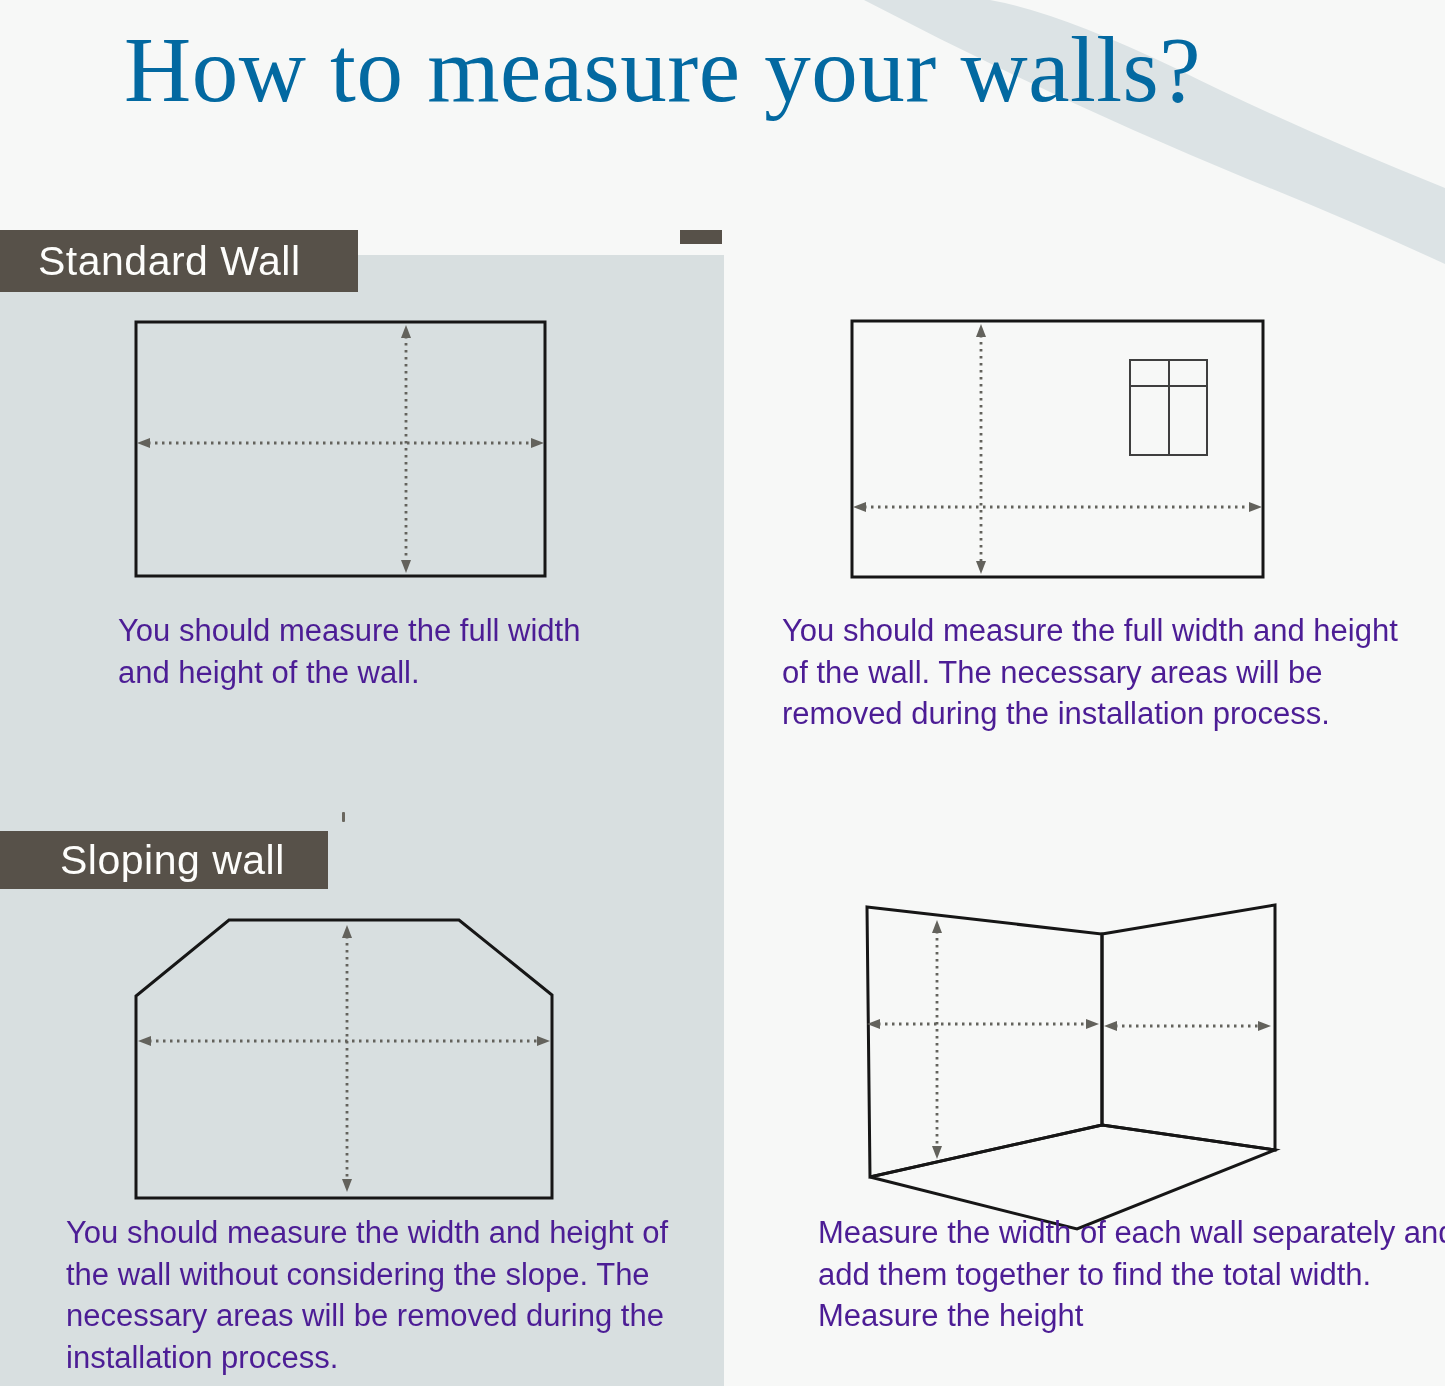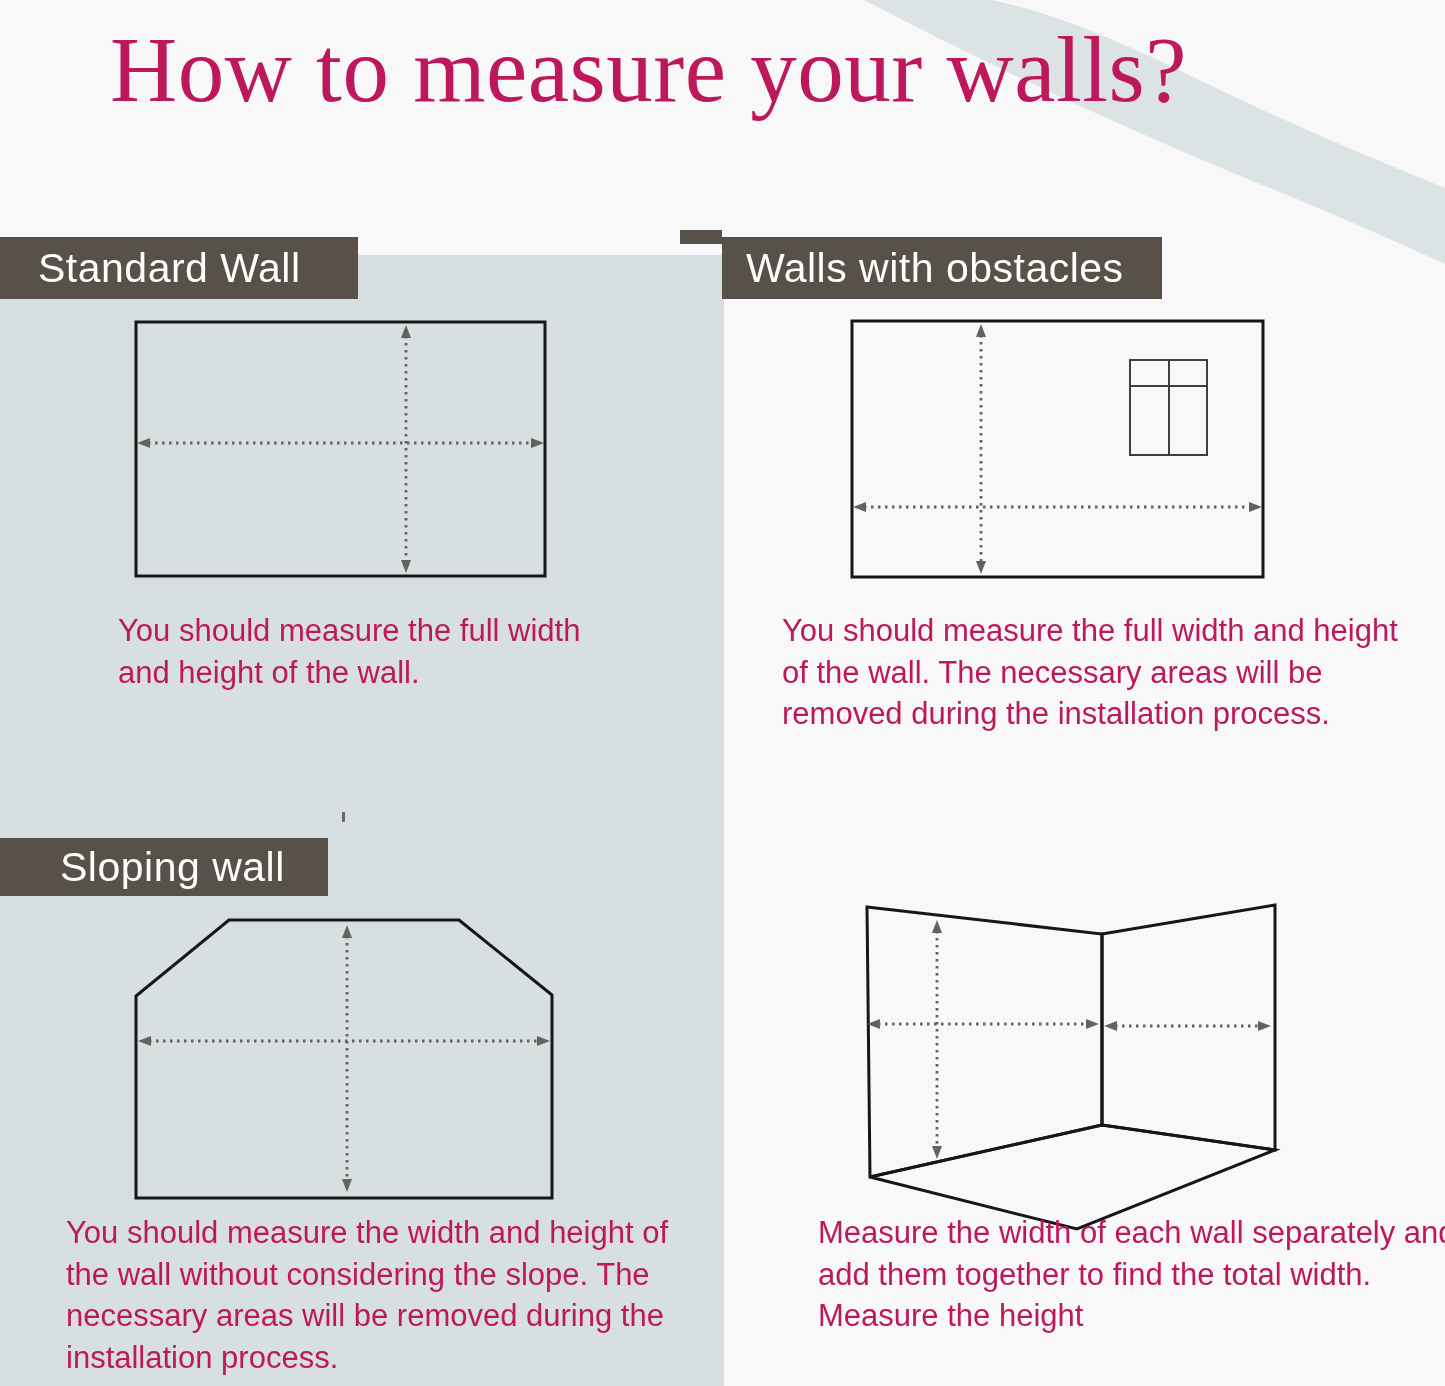--- a/index.html
+++ b/index.html
@@ -6,40 +6,40 @@
   .canvas{
     position:relative;width:1445px;height:1386px;overflow:hidden;
     background:#f7f8f7;font-family:"Liberation Sans",sans-serif;
   }
   .left-panel{
     position:absolute;left:0;top:255px;width:724px;height:1131px;
     background:#d8dfe0;z-index:0;
   }
   .swoosh-svg{position:absolute;left:0;top:0;z-index:0;}
   .page-title{
-    position:absolute;left:110px;top:18px;z-index:2;
+    position:absolute;left:124px;top:18px;z-index:2;
     font-family:"Liberation Serif",serif;font-size:93px;line-height:1.12;
-    color:#be185d;white-space:nowrap;letter-spacing:0.5px;
+    color:#0369a1;white-space:nowrap;letter-spacing:0.5px;
   }
   .bar{
     position:absolute;z-index:3;background:#575149;color:#fdfdfb;
-    display:flex;align-items:center;font-size:41px;letter-spacing:0.5px;margin-top:7px;
+    display:flex;align-items:center;font-size:41px;letter-spacing:0.5px;
   }
   .bar-standard{left:0;top:230px;width:358px;height:62px;padding-left:38px;box-sizing:border-box;}
   .bar-obstacles{left:722px;top:230px;width:440px;height:62px;padding-left:24px;box-sizing:border-box;}
   .bar-obstacles-step{position:absolute;left:680px;top:230px;width:42px;height:14px;background:#575149;z-index:3;}
   .bar-sloping{left:0;top:831px;width:328px;height:58px;padding-left:60px;box-sizing:border-box;}
   .bar-many{left:718px;top:833px;width:434px;height:58px;padding-left:52px;box-sizing:border-box;}
   .tick-artifact{
     position:absolute;left:342px;top:812px;width:3px;height:10px;
     background:#6a675f;border-radius:1px;z-index:2;
   }
   .diagram{position:absolute;z-index:1;}
   .desc{
-    position:absolute;z-index:1;color:#be185d;font-size:31px;line-height:1.34;
+    position:absolute;z-index:1;color:#4c1d95;font-size:31px;line-height:1.34;
   }
   .desc-standard{left:118px;top:610px;width:480px;}
   .desc-obstacles{left:782px;top:610px;width:640px;}
   .desc-sloping{left:66px;top:1212px;width:612px;}
   .desc-many{left:818px;top:1212px;width:645px;}
   .outline{stroke:#161616;stroke-width:3;fill:none;}
   .arrow-line{stroke:#63625c;stroke-width:2.8;stroke-dasharray:2.5 4.5;fill:none;}
   .arrow-head{fill:#63625c;stroke:none;}
   .window-line{stroke:#3f3f3f;stroke-width:2;fill:none;}
 </style>
@@ -54,23 +54,20 @@
     <path d="M 864 0 Q 1055 100 1250 180 Q 1345 218 1445 264 L 1445 188 Q 1295 128 1175 68 Q 1058 12 990 0 Z" fill="#dce3e5"></path>
   </svg>
 
   <div class="page-title">How to measure your walls?</div>
 
   <div class="bar bar-standard">
     <span>Standard Wall</span>
   </div>
 
   <div class="bar-obstacles-step"></div>
-  <div class="bar bar-obstacles">
-    <span>Walls with obstacles</span>
-  </div>
 
   <div class="tick-artifact"></div>
   <div class="bar bar-sloping">
     <span>Sloping wall</span>
   </div>
 
 
   <svg class="diagram" style="left:120px;top:300px;" width="450" height="290" viewBox="0 0 450 290">
     <rect x="16" y="22" width="409" height="254" class="outline"></rect>
     <g>

